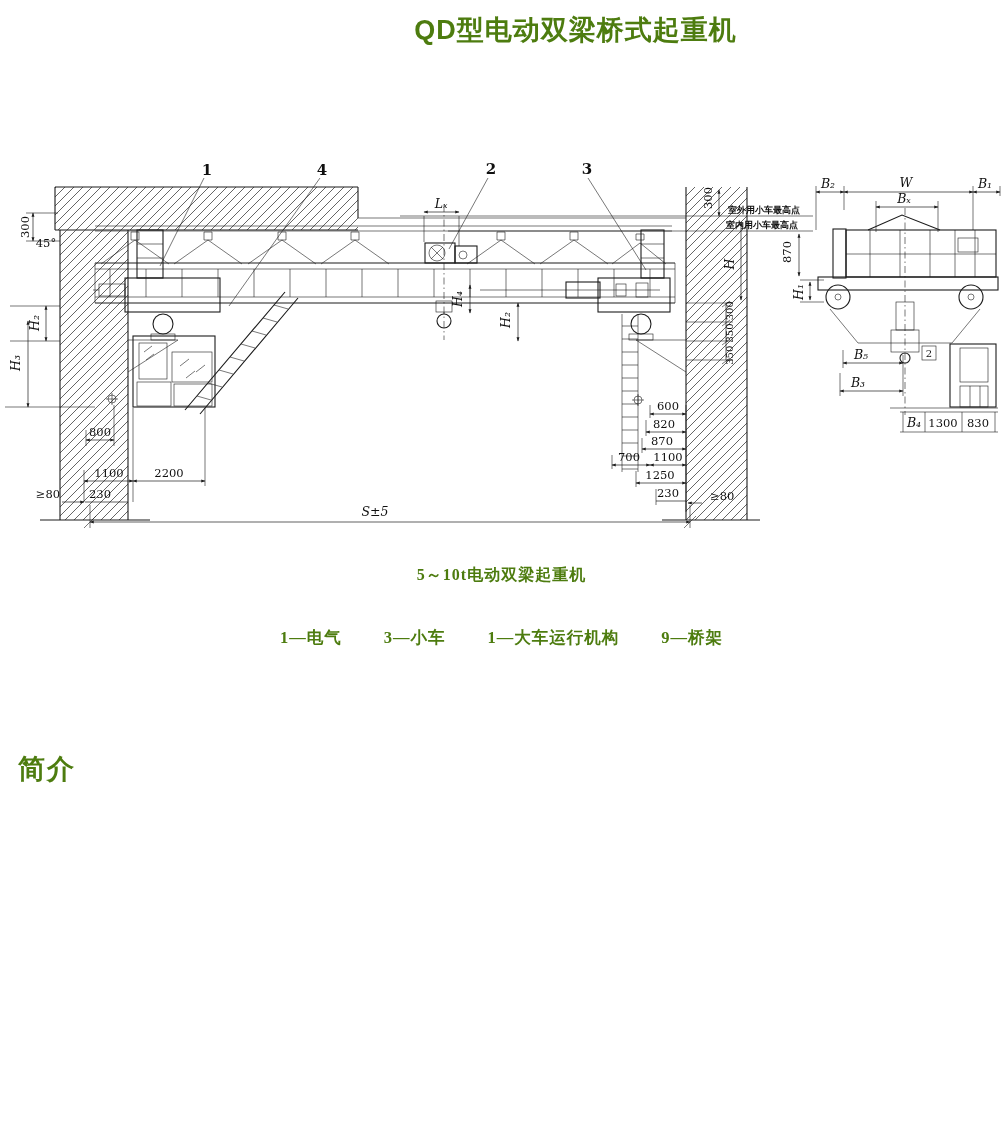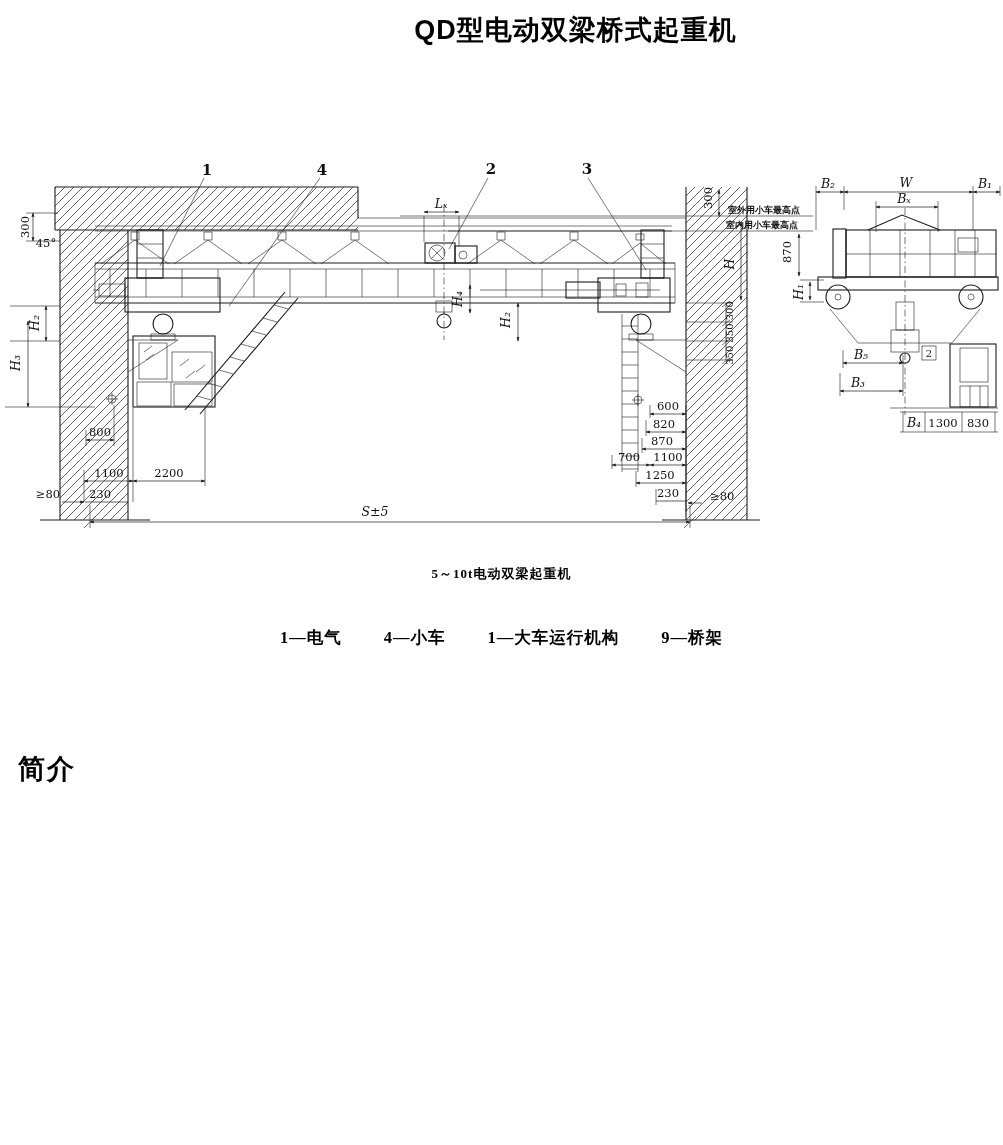--- a/index.html
+++ b/index.html
@@ -1,21 +1,21 @@
 <!DOCTYPE html>
 <html><head>
 <meta charset="utf-8">
 <style>
   html,body{margin:0;padding:0;background:#ffffff;}
   .page{position:relative;width:1003px;height:826px;background:#fff;overflow:hidden;
-        font-family:"Liberation Serif",serif;color:#000000;}
+        font-family:"Liberation Serif",serif;color:#4d7c0f;}
   .title{position:absolute;top:12px;left:148px;right:0;text-align:center;
          font-family:"Liberation Sans",sans-serif;font-weight:bold;font-size:27px;letter-spacing:1px;}
   .caption{position:absolute;top:565px;left:0;right:0;text-align:center;
-           font-weight:bold;font-size:13px;letter-spacing:1px;}
+           font-weight:bold;font-size:16px;letter-spacing:1px;}
   .legend{position:absolute;top:627px;left:0;right:0;display:flex;justify-content:center;gap:42px;
           font-weight:bold;font-size:16.5px;letter-spacing:1px;}
   .intro-h{position:absolute;top:713px;left:18px;
            font-family:"Liberation Sans",sans-serif;font-weight:bold;font-size:27px;letter-spacing:2px;margin-top:38px;}
   .body-text{position:absolute;top:808px;left:18px;width:967px;
              font-size:21px;line-height:41.9px;letter-spacing:2px;text-align:justify;font-weight:500;}
   .body-text p{margin:0;text-indent:2em;}
   svg.fig{position:absolute;top:150px;left:0;}
   svg text{fill:#101010;}
   .ln{stroke:#1c1c1c;stroke-width:1.1;fill:none;}
@@ -259,21 +259,21 @@
       <text class="var" x="914" y="427" text-anchor="middle">B₄</text>
       <text class="num" x="943" y="427" text-anchor="middle">1300</text>
       <text class="num" x="978" y="427" text-anchor="middle">830</text>
     </g>
   </svg>
 
   <div class="caption">5～10t电动双梁起重机</div>
 
   <div class="legend">
     <span>1—电气</span>
-    <span>4—小车</span>
+    <span>3—小车</span>
     <span>1—大车运行机构</span>
     <span>9—桥架</span>
   </div>
 
   <div class="intro-h">简介</div>
 
   <div class="body-text">
   </div>
 
 </div>

